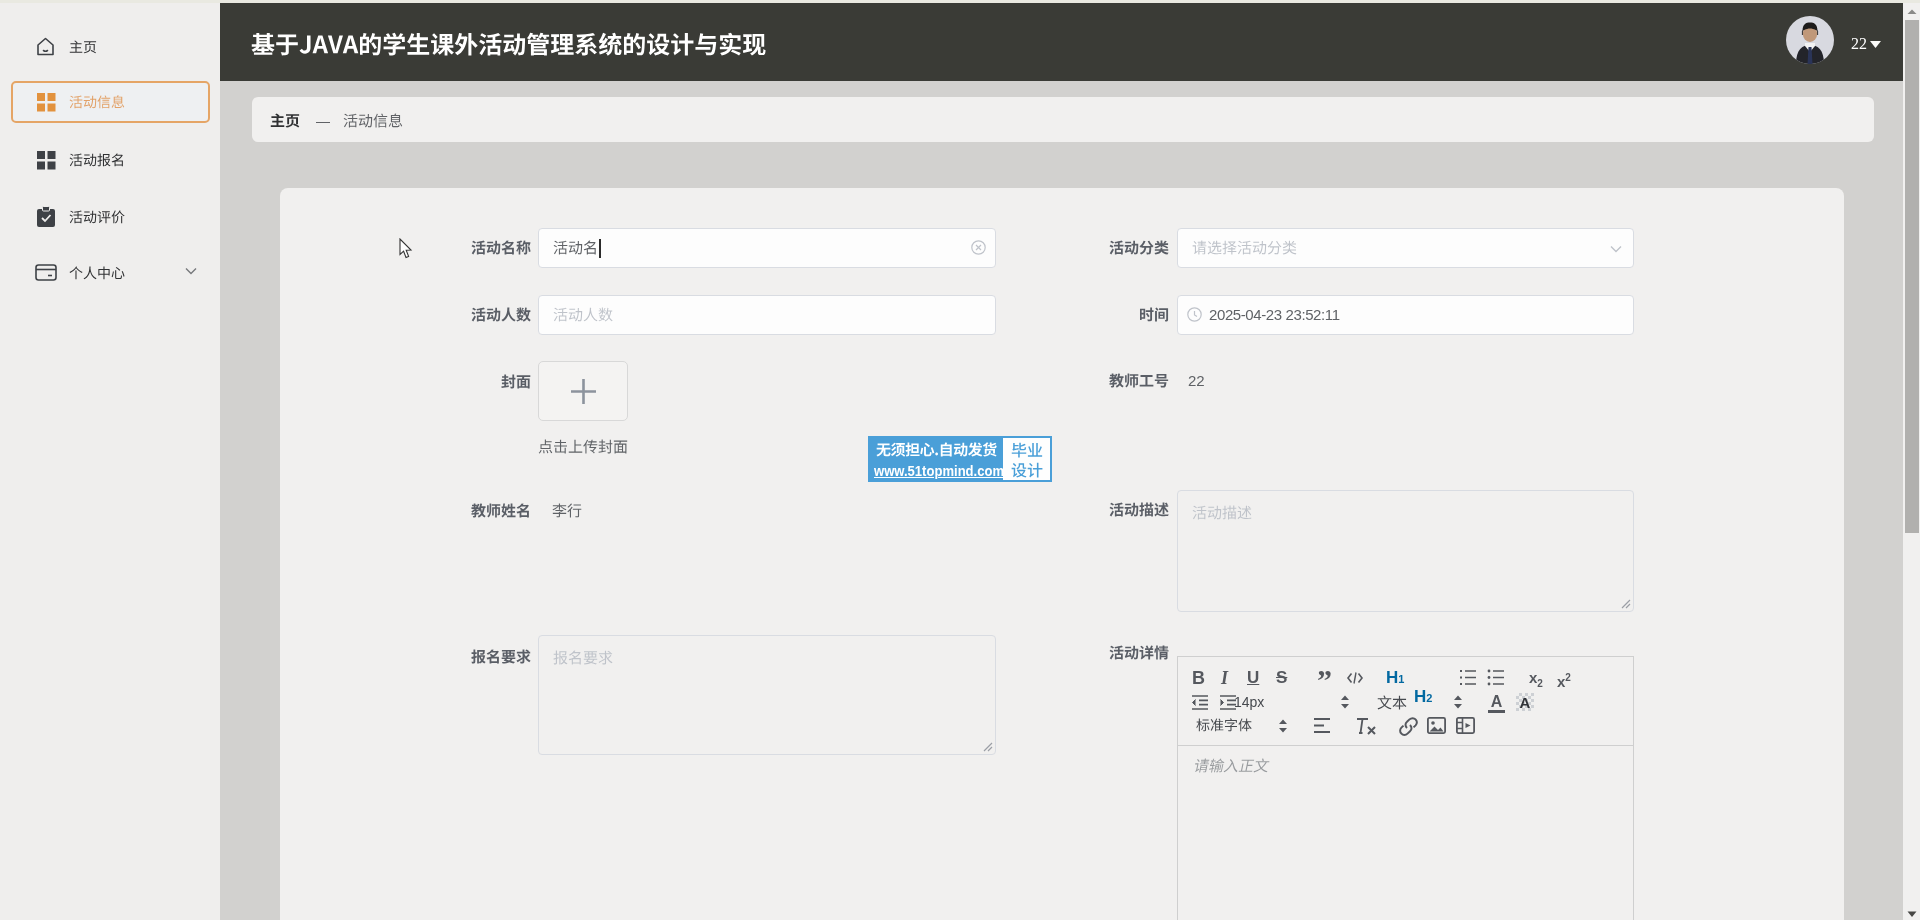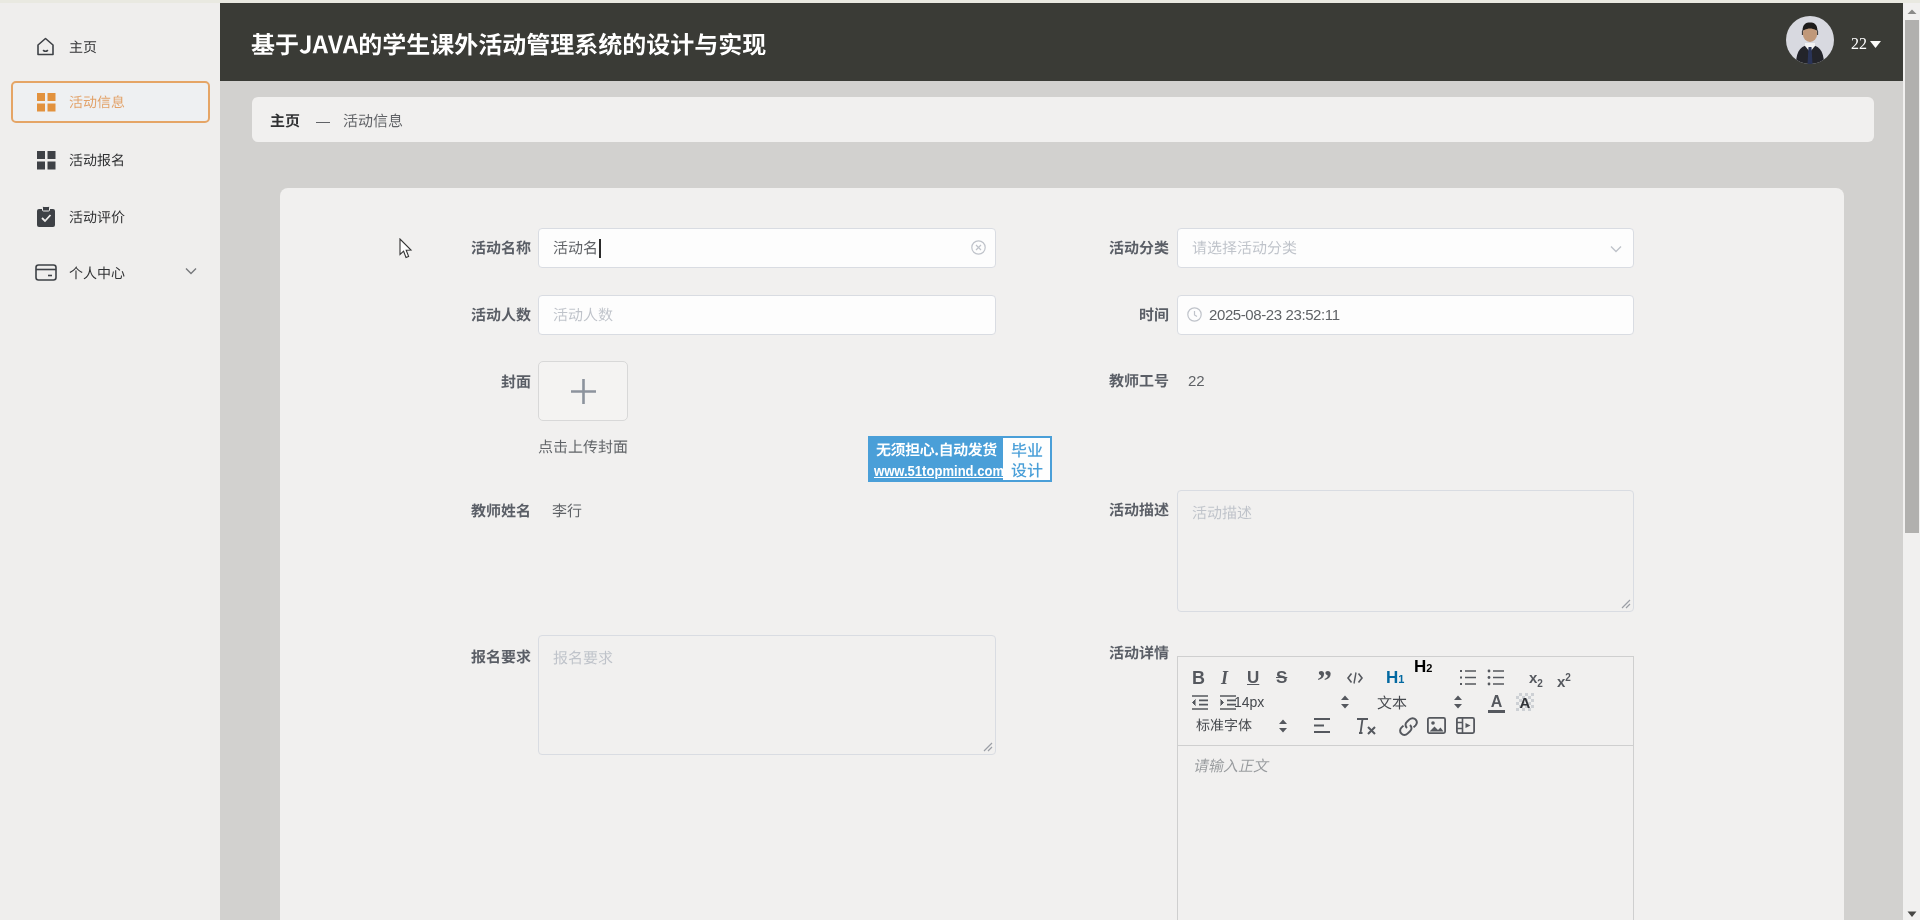--- a/index.html
+++ b/index.html
@@ -152,21 +152,21 @@
     <path d="M1 1.5 L6 6.5 L11 1.5"></path>
   </svg>
 <svg style="position:absolute;left:1139.0px;top:305.2px;overflow:visible" width="30.0" height="19.5">
     <path transform="translate(0,15.22) scale(0.015000,-0.015000)" fill="#5a5e66" d="M459 428C507 355 572 256 601 198L708 260C675 317 607 411 558 480ZM299 385V203H178V385ZM299 490H178V664H299ZM66 771V16H178V96H411V771ZM747 843V665H448V546H747V71C747 51 739 44 717 44C695 44 621 44 551 47C569 13 588 -41 593 -74C693 -75 764 -72 808 -53C853 -34 869 -2 869 70V546H971V665H869V843Z M1071 609V-88H1195V609ZM1085 785C1131 737 1182 671 1203 627L1304 692C1281 737 1226 799 1180 843ZM1404 282H1597V186H1404ZM1404 473H1597V378H1404ZM1297 569V90H1709V569ZM1339 800V688H1814V40C1814 28 1810 23 1797 23C1786 23 1748 22 1717 24C1731 -5 1746 -52 1751 -83C1814 -83 1861 -81 1895 -63C1928 -44 1938 -16 1938 40V800Z"></path>
   </svg>
 <div class="abs" style="left:1177px;top:295px;width:457px;height:40px;background:#fdfdfd;border:1px solid #d9dce2;border-radius:4px"></div>
 <svg class="abs" style="left:1187px;top:307px" width="15" height="15" fill="none" stroke="#bfc3ca" stroke-width="1.2">
 <circle cx="7.5" cy="7.5" r="6.7"></circle>
     <path d="M7.5 4 L7.5 8 L10 9.5"></path>
   </svg>
-<div class="abs" style="left:1209px;top:304px;width:220px;height:22px;color:#5f6266;font-size:15px;line-height:22px;letter-spacing:-0.4px">2025-08-23 23:52:11</div>
+<div class="abs" style="left:1209px;top:304px;width:220px;height:22px;color:#5f6266;font-size:15px;line-height:22px;letter-spacing:-0.4px">2025-04-23 23:52:11</div>
 <svg style="position:absolute;left:1109.0px;top:371.2px;overflow:visible" width="60.0" height="19.5">
     <path transform="translate(0,15.22) scale(0.015000,-0.015000)" fill="#5a5e66" d="M616 850C598 727 566 607 519 512V590H463C502 653 537 721 566 794L455 825C437 777 416 732 392 689V759H294V850H183V759H69V658H183V590H30V487H239C221 470 203 453 184 437H118V387C86 365 52 345 17 328C41 306 82 260 98 236C152 267 203 303 251 344H314C288 318 258 293 231 274V216L27 201L40 95L231 111V27C231 17 227 14 214 13C201 13 158 13 119 14C133 -15 148 -57 153 -87C216 -87 263 -87 299 -70C334 -55 343 -27 343 25V121L523 137V240L343 225V253C393 292 442 339 482 383C507 362 535 336 548 321C564 342 580 366 594 392C613 317 635 249 663 187C611 113 541 56 446 15C469 -10 504 -66 516 -94C603 -50 673 4 728 70C773 5 828 -49 897 -90C915 -58 953 -10 980 14C906 52 848 110 802 181C856 284 890 407 911 556H970V667H702C716 720 728 775 738 831ZM347 437 389 487H506C492 461 476 436 459 415L424 443L402 437ZM294 658H374C360 635 344 612 328 590H294ZM787 556C775 468 758 390 733 322C706 394 687 473 672 556Z M1238 847V450C1238 277 1222 112 1083 -8C1111 -25 1153 -63 1173 -87C1329 51 1348 248 1348 449V847ZM1073 733V244H1179V733ZM1409 605V56H1518V498H1608V-87H1721V498H1820V174C1820 164 1817 161 1807 161C1798 160 1770 160 1743 161C1757 134 1771 89 1775 58C1826 58 1864 60 1894 78C1924 95 1931 124 1931 172V605H1721V695H1955V803H1382V695H1608V605Z M2045 101V-20H2959V101H2565V620H2903V746H2100V620H2428V101Z M3292 710H3700V617H3292ZM3172 815V513H3828V815ZM3053 450V342H3241C3221 276 3197 207 3176 158H3689C3676 86 3661 46 3642 32C3629 24 3616 23 3594 23C3563 23 3489 24 3422 30C3444 -2 3462 -50 3464 -84C3533 -88 3599 -87 3637 -85C3684 -82 3717 -75 3747 -47C3783 -13 3807 62 3827 217C3830 233 3833 267 3833 267H3352L3376 342H3943V450Z"></path>
   </svg>
 <div class="abs" style="left:1188px;top:370px;width:40px;height:22px;color:#5f6266;font-size:15px;line-height:22px">22</div>
 <svg style="position:absolute;left:1109.0px;top:500.2px;overflow:visible" width="60.0" height="19.5">
     <path transform="translate(0,15.22) scale(0.015000,-0.015000)" fill="#5a5e66" d="M83 750C141 717 226 669 266 640L337 737C294 764 207 809 151 837ZM35 473C95 442 181 394 222 365L289 465C245 492 156 536 100 562ZM50 3 151 -78C212 20 275 134 328 239L240 319C180 203 103 78 50 3ZM330 558V444H597V316H392V-89H502V-48H802V-84H917V316H711V444H967V558H711V696C790 712 865 732 929 756L837 850C726 805 538 772 368 755C381 729 397 682 402 653C465 659 531 666 597 676V558ZM502 61V207H802V61Z M1081 772V667H1474V772ZM1090 20 1091 22V19C1120 38 1163 52 1412 117L1423 70L1519 100C1498 65 1473 32 1443 3C1473 -16 1513 -59 1532 -88C1674 53 1716 264 1730 517H1833C1824 203 1814 81 1792 53C1781 40 1772 37 1755 37C1733 37 1691 37 1643 41C1663 8 1677 -42 1679 -76C1731 -78 1782 -78 1814 -73C1849 -66 1872 -56 1897 -21C1931 25 1941 172 1951 578C1951 593 1952 632 1952 632H1734L1736 832H1617L1616 632H1504V517H1612C1605 358 1584 220 1525 111C1507 180 1468 286 1432 367L1335 341C1351 303 1367 260 1381 217L1211 177C1243 255 1274 345 1295 431H1492V540H1048V431H1172C1150 325 1115 223 1102 193C1086 156 1072 133 1052 127C1066 97 1084 42 1090 20Z M2726 850V719H2590V850H2475V719H2360V611H2475V498H2590V611H2726V498H2842V611H2960V719H2842V850ZM2502 166H2603V68H2502ZM2502 268V363H2603V268ZM2815 166V68H2710V166ZM2815 268H2710V363H2815ZM2393 467V-84H2502V-36H2815V-79H2929V467ZM2141 849V660H2037V550H2141V371L2021 342L2047 227L2141 254V51C2141 38 2136 34 2124 34C2112 33 2077 33 2041 34C2055 3 2069 -47 2072 -76C2136 -76 2180 -72 2210 -53C2241 -35 2250 -5 2250 50V285L2352 315L2337 423L2250 400V550H2341V660H2250V849Z M3046 753C3098 693 3161 610 3188 558L3290 622C3259 674 3193 752 3141 808ZM3575 840V669H3318V557H3518C3468 425 3389 297 3300 224C3325 204 3364 162 3383 135C3458 205 3524 308 3575 425V82H3696V421C3767 336 3835 244 3870 179L3962 248C3913 334 3805 459 3714 557H3947V669H3844L3927 721C3903 755 3853 806 3818 843L3725 788C3758 752 3800 703 3824 669H3696V840ZM3279 491H3038V380H3164V121C3119 101 3070 66 3024 23L3098 -82C3143 -25 3195 34 3230 34C3255 34 3288 6 3335 -17C3410 -54 3497 -66 3617 -66C3715 -66 3875 -60 3940 -55C3942 -23 3960 33 3973 64C3876 50 3723 42 3621 42C3515 42 3423 49 3355 82C3322 98 3299 113 3279 124Z"></path>
   </svg>
 <div class="abs" style="left:1177px;top:490px;width:457px;height:122px;border:1px solid #d9dce2;border-radius:4px"></div>
 <svg style="position:absolute;left:1192.0px;top:503.2px;overflow:visible" width="60.0" height="19.5">
     <path transform="translate(0,15.22) scale(0.015000,-0.015000)" fill="#bfc3ca" d="M91 774C152 741 236 693 278 662L322 724C279 752 194 798 133 827ZM42 499C103 466 186 418 227 390L269 452C226 480 142 525 83 554ZM65 -16 129 -67C188 26 258 151 311 257L256 306C198 193 119 61 65 -16ZM320 547V475H609V309H392V-79H462V-36H819V-74H891V309H680V475H957V547H680V722C767 737 848 756 914 778L854 836C743 797 540 765 367 747C375 730 385 701 389 683C460 690 535 699 609 710V547ZM462 32V240H819V32Z M1089 758V691H1476V758ZM1653 823C1653 752 1653 680 1650 609H1507V537H1647C1635 309 1595 100 1458 -25C1478 -36 1504 -61 1517 -79C1664 61 1707 289 1721 537H1870C1859 182 1846 49 1819 19C1809 7 1798 4 1780 4C1759 4 1706 4 1650 10C1663 -12 1671 -43 1673 -64C1726 -68 1781 -68 1812 -65C1844 -62 1864 -53 1884 -27C1919 17 1931 159 1945 571C1945 582 1945 609 1945 609H1724C1726 680 1727 752 1727 823ZM1089 44 1090 45V43C1113 57 1149 68 1427 131L1446 64L1512 86C1493 156 1448 275 1410 365L1348 348C1368 301 1388 246 1406 194L1168 144C1207 234 1245 346 1270 451H1494V520H1054V451H1193C1167 334 1125 216 1111 183C1094 145 1081 118 1065 113C1074 95 1085 59 1089 44Z M2748 840V696H2569V840H2497V696H2358V628H2497V497H2569V628H2748V497H2820V628H2952V696H2820V840ZM2471 181H2622V40H2471ZM2471 247V385H2622V247ZM2844 181V40H2690V181ZM2844 247H2690V385H2844ZM2402 452V-78H2471V-27H2844V-73H2916V452ZM2163 839V638H2042V568H2163V348C2112 332 2065 319 2028 309L2047 235L2163 273V14C2163 0 2158 -4 2146 -4C2134 -5 2095 -5 2051 -4C2061 -24 2070 -55 2073 -73C2136 -74 2175 -71 2199 -59C2224 -48 2233 -27 2233 14V296L2343 332L2333 401L2233 370V568H2340V638H2233V839Z M3711 784C3756 747 3812 693 3838 659L3896 699C3869 733 3812 784 3767 819ZM3068 763C3122 706 3188 629 3217 579L3280 619C3249 669 3182 744 3127 798ZM3592 830V645H3320V574H3555C3498 424 3402 275 3302 198C3319 185 3343 159 3355 142C3445 219 3531 352 3592 496V67H3666V491C3755 388 3844 268 3885 185L3945 228C3894 323 3780 466 3678 574H3939V645H3666V830ZM3266 483H3048V413H3194V110C3148 94 3095 52 3041 1L3089 -62C3142 -1 3194 52 3231 52C3254 52 3285 23 3327 -1C3397 -41 3482 -51 3600 -51C3695 -51 3869 -45 3941 -40C3942 -20 3954 16 3962 35C3865 24 3717 17 3602 17C3495 17 3408 24 3344 60C3309 79 3286 97 3266 107Z"></path>
@@ -182,21 +182,21 @@
 <div class="abs" style="left:1192px;top:666.5px;width:16px;height:22px;font:bold 18px 'Liberation Sans';color:#55585e;line-height:22px">B</div>
 <div class="abs" style="left:1221px;top:666.5px;width:16px;height:22px;font:italic bold 18px 'Liberation Serif';color:#55585e;line-height:22px">I</div>
 <div class="abs" style="left:1247px;top:666.5px;width:18px;height:22px;font:bold 17px 'Liberation Sans';color:#55585e;line-height:22px;text-decoration:underline">U</div>
 <div class="abs" style="left:1276px;top:666.5px;width:16px;height:22px;font:bold 17px 'Liberation Sans';color:#55585e;line-height:22px;text-decoration:line-through">S</div>
 <div class="abs" style="left:1317px;top:664.5px;width:20px;height:26px;font:bold 30px 'Liberation Serif';color:#55585e;line-height:30px">”</div>
 <svg class="abs" style="left:1346.0px;top:670.5px" width="18" height="14" fill="none" stroke="#55585e" stroke-width="1.8">
     <path d="M5.5 2.5 L2 7 L5.5 11.5 M12.5 2.5 L16 7 L12.5 11.5" stroke-width="1.6"></path>
     <path d="M10 1.5 L8 12.5" stroke-width="1.4"></path>
   </svg>
 <div class="abs" style="left:1386px;top:666.5px;width:30px;height:22px;font:bold 17px 'Liberation Sans';color:#0369a1;line-height:22px">H<span style="font-size:11px">1</span></div>
-<div class="abs" style="left:1414px;top:656px;width:30px;height:22px;font:bold 17px 'Liberation Sans';color:#000000;line-height:22px">H<span style="font-size:11px">2</span></div>
+<div class="abs" style="left:1414px;top:686px;width:30px;height:22px;font:bold 17px 'Liberation Sans';color:#0369a1;line-height:22px">H<span style="font-size:11px">2</span></div>
 <svg class="abs" style="left:1459px;top:669.0px" width="18" height="17" stroke="#55585e" stroke-width="1.7">
 <path d="M6 2 L17 2 M6 8.5 L17 8.5 M6 15 L17 15"></path>
     <path d="M1 2 L3 2 M1 8.5 L3 8.5 M1 15 L3 15" stroke-width="2.2"></path>
   </svg>
 <svg class="abs" style="left:1487px;top:669.0px" width="18" height="17" stroke="#55585e" stroke-width="1.7">
 <path d="M6 2 L17 2 M6 8.5 L17 8.5 M6 15 L17 15"></path>
     <circle cx="2" cy="2" r="1.4" fill="#55585e" stroke="none"></circle>
     <circle cx="2" cy="8.5" r="1.4" fill="#55585e" stroke="none"></circle>
     <circle cx="2" cy="15" r="1.4" fill="#55585e" stroke="none"></circle>
   </svg>

